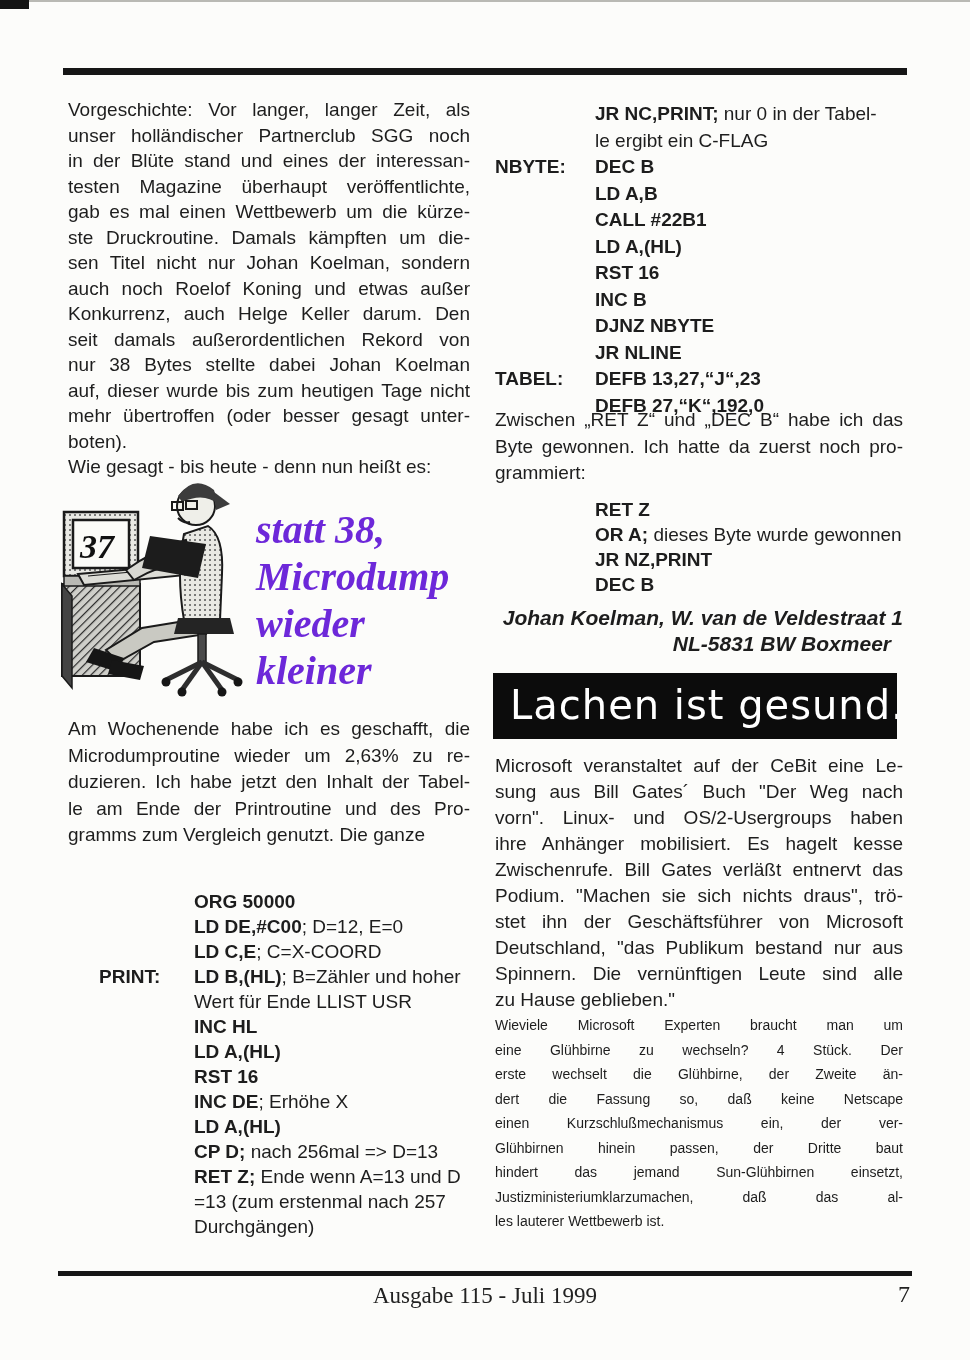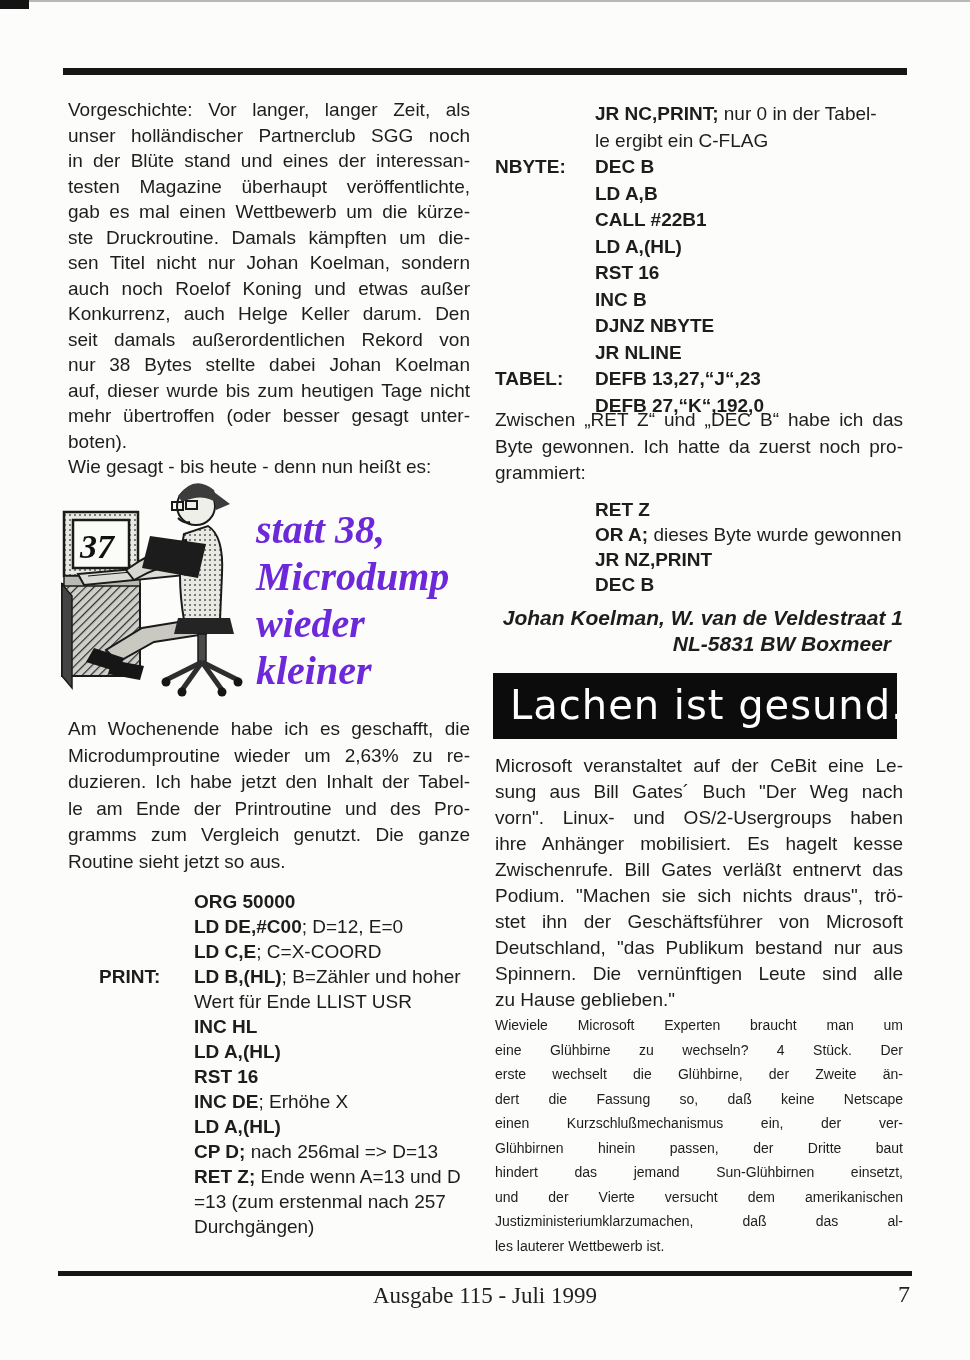--- a/index.html
+++ b/index.html
@@ -162,21 +162,20 @@
     <div>wieder</div>
     <div>kleiner</div>
   </div>
 
 <div class="abs jpara body-text" id="para2">
     <div>Am Wochenende habe ich es geschafft, die</div>
     <div>Microdumproutine wieder um 2,63% zu re-</div>
     <div>duzieren. Ich habe jetzt den Inhalt der Tabel-</div>
     <div>le am Ende der Printroutine und des Pro-</div>
     <div>gramms zum Vergleich genutzt. Die ganze</div>
-    <div>Routine sieht jetzt so aus.</div>
   </div>
 
 <div class="abs codeblock" id="lcode">
     <div class="codeline"><span class="cb">ORG 50000</span></div>
     <div class="codeline"><span class="cb">LD DE,#C00</span><span>; D=12, E=0</span></div>
     <div class="codeline"><span class="cb">LD C,E</span><span>; C=X-COORD</span></div>
     <div class="codeline"><span class="lbl">PRINT:</span><span class="cb">LD B,(HL)</span><span>; B=Zähler und hoher</span></div>
     <div class="codeline"><span>Wert für Ende LLIST USR</span></div>
     <div class="codeline"><span class="cb">INC HL</span></div>
     <div class="codeline"><span class="cb">LD A,(HL)</span></div>
@@ -238,19 +237,18 @@
   </div>
 
 <div class="abs jpara body-text" id="para4">
     <div>Wieviele Microsoft Experten braucht man um</div>
     <div>eine Glühbirne zu wechseln? 4 Stück. Der</div>
     <div>erste wechselt die Glühbirne, der Zweite än-</div>
     <div>dert die Fassung so, daß keine Netscape</div>
     <div>einen Kurzschlußmechanismus ein, der ver-</div>
     <div>Glühbirnen hinein passen, der Dritte baut</div>
     <div>hindert das jemand Sun-Glühbirnen einsetzt,</div>
-    <div>und der Vierte versucht dem amerikanischen</div>
     <div>Justizministeriumklarzumachen, daß das al-</div>
     <div>les lauterer Wettbewerb ist.</div>
   </div>
 
 <div class="abs" id="footer-issue">Ausgabe 115 - Juli 1999</div>
 <div class="abs" id="footer-page">7</div>
 
 </body></html>

